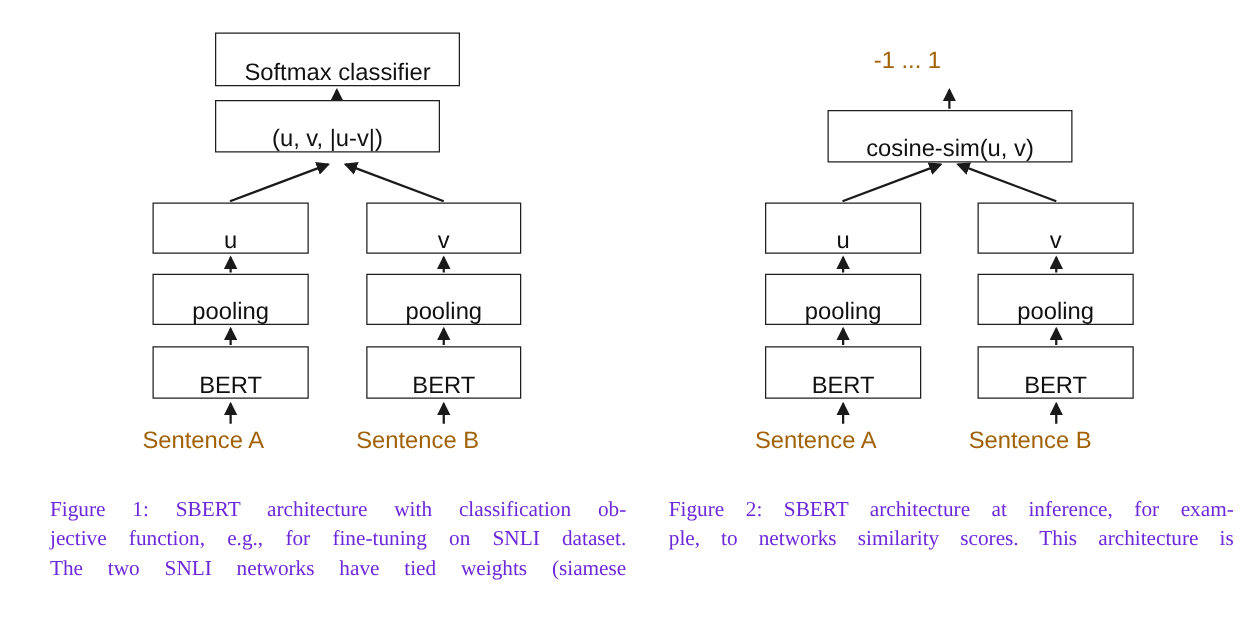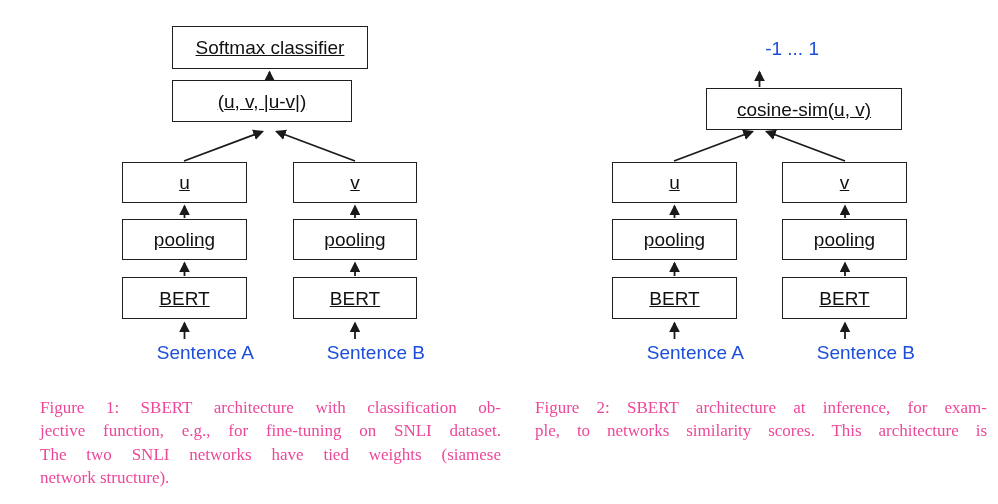--- a/index.html
+++ b/index.html
@@ -12,34 +12,33 @@
     font-family: "Liberation Sans", sans-serif;
     color: #111111;
   }
   
   .dbox {
     position: absolute;
     box-sizing: border-box;
     border: 1.5px solid #1f1f1f;
     background: #ffffff;
     display: flex;
-    align-items: center;
+    align-items: flex-end;
     justify-content: center;
     font-size: 19px;
     line-height: 1;
     color: #111111;
-    text-decoration: underline;
   }
   
   .dlabel {
     position: absolute;
-    text-align: right;
+    text-align: left;
     font-size: 19px;
     line-height: 1;
-    color: #1d4ed8;
+    color: #a16207;
     white-space: nowrap;
   }
   
   #arrows {
     position: absolute;
     left: 0; top: 0;
     width: 998px; height: 504px;
     pointer-events: none;
   }
   #arrows path.arrow {
@@ -47,21 +46,21 @@
     stroke-width: 1.8;
     fill: none;
   }
   
   .caption {
     position: absolute;
     top: 396px;
     font-family: "Liberation Serif", serif;
     font-size: 17px;
     line-height: 23.4px;
-    color: #ec4899;
+    color: #6d28d9;
   }
   .cap-line { text-align: justify; text-align-last: justify; }
   .cap-line.last { text-align-last: left; }
 </style>
 </head>
 <body>
 
 <div id="page">
 
   <svg id="arrows" viewBox="0 0 998 504" xmlns="http://www.w3.org/2000/svg">
@@ -116,21 +115,21 @@
     </div>
     <div class="dbox" style="left:293px; top:277px; width:124px; height:42px;">
       <span>BERT</span>
     </div>
     <div class="dlabel" style="left:114px; top:343px; width:140px;">Sentence A</div>
     <div class="dlabel" style="left:285px; top:343px; width:140px;">Sentence B</div>
   </div>
 
   <div>
     <div class="dlabel" style="left:699px; top:39px; width:120px;">-1 ... 1</div>
-    <div class="dbox" style="left:662px; top:88px; width:196px; height:42px;margin-left:44px;">
+    <div class="dbox" style="left:662px; top:88px; width:196px; height:42px;">
       <span>cosine-sim(u, v)</span>
     </div>
     <div class="dbox" style="left:612px; top:162px; width:125px; height:41px;">
       <span>u</span>
     </div>
     <div class="dbox" style="left:782px; top:162px; width:125px; height:41px;">
       <span>v</span>
     </div>
     <div class="dbox" style="left:612px; top:219px; width:125px; height:41px;">
       <span>pooling</span>
@@ -145,21 +144,20 @@
       <span>BERT</span>
     </div>
     <div class="dlabel" style="left:604px; top:343px; width:140px;">Sentence A</div>
     <div class="dlabel" style="left:775px; top:343px; width:140px;">Sentence B</div>
   </div>
 
   <div class="caption" style="left:40px; width:461px;">
     <div class="cap-line">Figure 1: SBERT architecture with classification ob-</div>
     <div class="cap-line">jective function, e.g., for fine-tuning on SNLI dataset.</div>
     <div class="cap-line">The two SNLI networks have tied weights (siamese</div>
-    <div class="cap-line last">network structure).</div>
   </div>
 
   <div class="caption" style="left:535px; width:452px;">
     <div class="cap-line">Figure 2: SBERT architecture at inference, for exam-</div>
     <div class="cap-line">ple, to networks similarity scores. This architecture is</div>
   </div>
 
 </div>
 
 </body></html>

